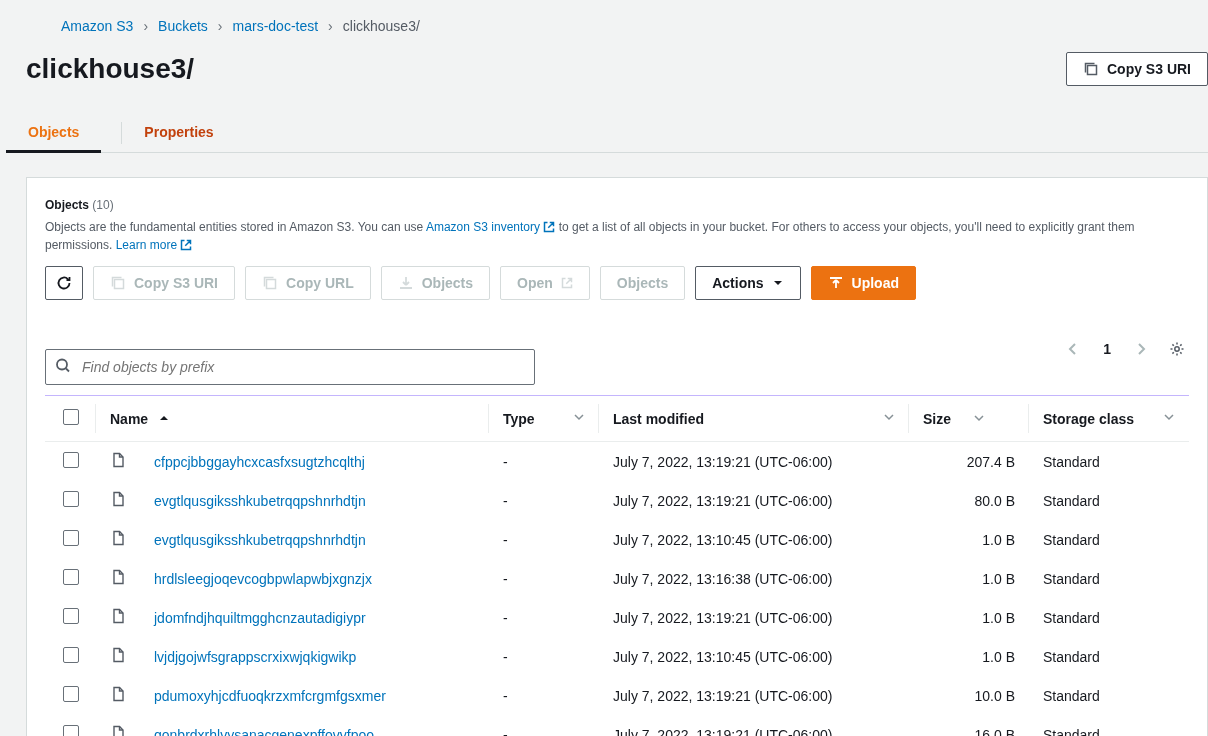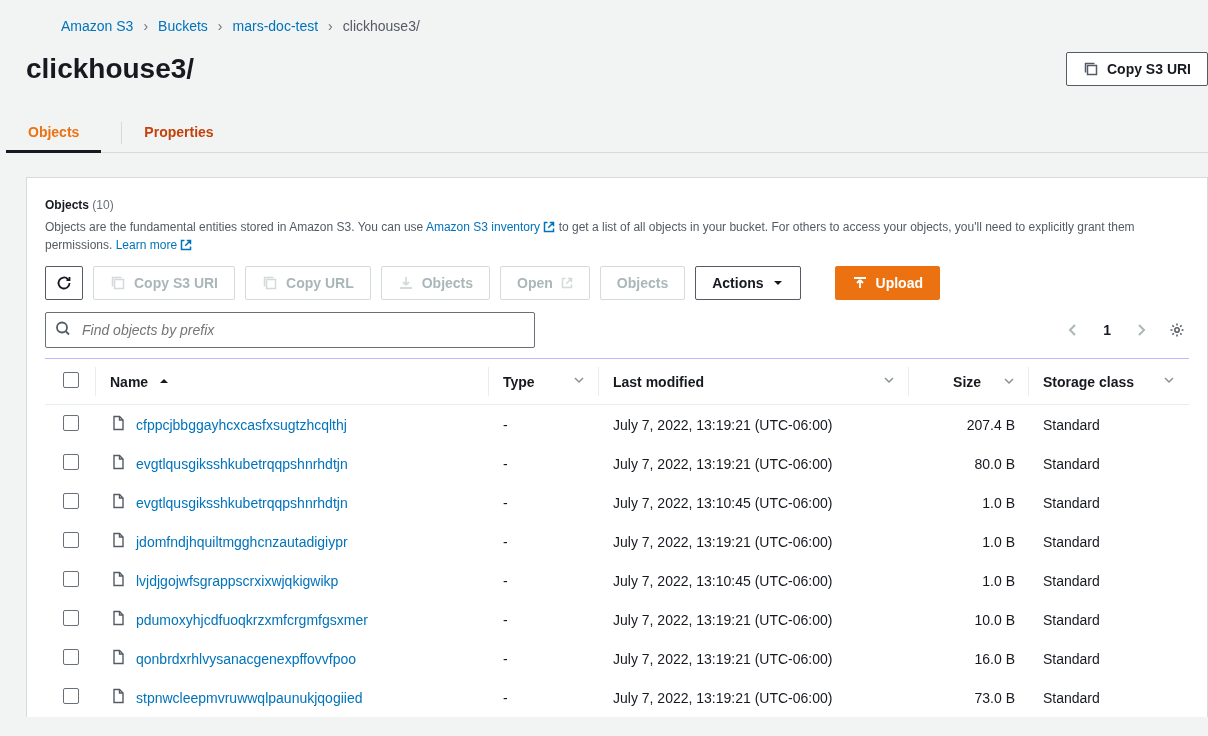--- a/index.html
+++ b/index.html
@@ -22,21 +22,21 @@
   
   .title-row { display: flex; align-items: center; justify-content: space-between; margin-top: 18px; }
   h1 { margin: 0; font-size: 28px; font-weight: 700; }
   .btn {
     display: inline-flex; align-items: center; gap: 8px;
     border: 1px solid #545b64; background: #fff; color: #16191f;
     padding: 6px 16px; font-size: 14px; font-weight: 700; cursor: pointer;
     border-radius: 2px; line-height: 20px;
   }
   .btn.disabled { color: #aab7b8; border-color: #d5dbdb; cursor: default; }
-  .btn.primary { background: #ec7211; border-color: #ec7211; color: #fff; margin-left: 24px; }
+  .btn.primary { background: #ec7211; border-color: #ec7211; color: #fff; }
   .btn.icon-only { padding: 6px 10px; }
 
   
   .tabs { display: flex; border-bottom: 1px solid #d5dbdb; margin-top: 28px; }
   .tab { padding: 10px 2px 12px; margin-right: 40px; font-weight: 700; color: #c2410c; cursor: pointer; position: relative; }
   .tab.active { color: #ec7211; }
   .tab.active::after { content:""; position:absolute; left:-20px; right:-20px; bottom:-1px; height:3px; background:#16191f; }
   .tab-divider { width:1px; background:#d5dbdb; margin: 8px 20px 8px 0; }
 
   
@@ -46,41 +46,41 @@
   .panel-desc { font-size: 12px; color:#545b64; margin-top:6px; line-height:1.5; }
   .ext-icon { display:inline-block; vertical-align:-2px; }
 
   
   .toolbar { display:flex; gap:10px; margin-top:12px; flex-wrap: wrap; }
   .toolbar .btn { font-weight:700; }
   .toolbar .btn.disabled svg { opacity:0.5; }
 
   
   .row2 { display:flex; align-items:center; margin-top:12px; gap:12px; }
-  .search { position:relative; width:490px; }
+  .search { position:relative; width:490px;margin-top:37px; }
   .search input {
     width:100%; padding:9px 12px 9px 36px; border:1px solid #687078; border-radius:2px;
     font-size:14px; font-style: italic; color:#545b64;
   }
   .search .sicon { position:absolute; left:10px; top:50%; transform:translateY(-50%); }
   .spacer { flex:1; }
   .pager { display:flex; align-items:center; gap:18px; }
   .pager .pg-btn { color:#aab7b8; cursor:default; padding:4px; display:flex; }
   .pager .pg-num { font-weight:700; }
   .gear { color:#545b64; cursor:pointer; padding:4px; display:flex; }
 
   
   table { width:100%; border-collapse: collapse; margin-top: 10px; }
   th { text-align:left; font-weight:700; font-size:14px; color:#16191f; padding:10px 14px; border-top:1px solid #c4b5fd; border-bottom:1px solid #eaeded; position:relative; }
-  th.right { text-align:right; }
+  th.right { text-align:left; }
   th .th-sep { position:absolute; right:0; top:8px; bottom:8px; width:1px; background:#eaeded; }
   td { padding:7px 14px; font-size:14px; vertical-align: middle; white-space: nowrap; }
   td.right { text-align:right; }
   .chk { width:44px; }
-  .name-cell { display:flex; align-items:center; gap:10px; }
+  .name-cell { display:flex; align-items:center; gap:28px; }
   .file-link { color:#0073bb; }
   .sort-icon { margin-left:6px; }
   .sort-drop { float:right; color:#687078; }
 
   input[type=checkbox] {
     width:16px; height:16px; border:1px solid #687078; appearance:none; border-radius:2px; cursor:pointer; background:#fff;
   }
 
   
   .ico { width:16px; height:16px; display:inline-block; }
@@ -314,20 +314,36 @@
             <td>Standard</td>
           </tr>
           <tr>
             <td class="chk"><input type="checkbox" style=""></td>
             <td>
               <div class="name-cell">
                 <span><svg class="ico" viewBox="0 0 16 16" fill="none" stroke="#545b64" stroke-width="1.4">
                     <path d="M4 1.5h5.5L13 5v9.5H4z"></path>
                     <path d="M9.5 1.5V5H13"></path>
                   </svg></span>
+                <a class="file-link">hrdlsleegjoqevcogbpwlapwbjxgnzjx</a>
+              </div>
+            </td>
+            <td>-</td>
+            <td>July 7, 2022, 13:16:38 (UTC-06:00)</td>
+            <td class="right">1.0 B</td>
+            <td>Standard</td>
+          </tr>
+          <tr>
+            <td class="chk"><input type="checkbox" style=""></td>
+            <td>
+              <div class="name-cell">
+                <span><svg class="ico" viewBox="0 0 16 16" fill="none" stroke="#545b64" stroke-width="1.4">
+                    <path d="M4 1.5h5.5L13 5v9.5H4z"></path>
+                    <path d="M9.5 1.5V5H13"></path>
+                  </svg></span>
                 <a class="file-link">jdomfndjhquiltmgghcnzautadigiypr</a>
               </div>
             </td>
             <td>-</td>
             <td>July 7, 2022, 13:19:21 (UTC-06:00)</td>
             <td class="right">1.0 B</td>
             <td>Standard</td>
           </tr>
           <tr>
             <td class="chk"><input type="checkbox" style=""></td>

